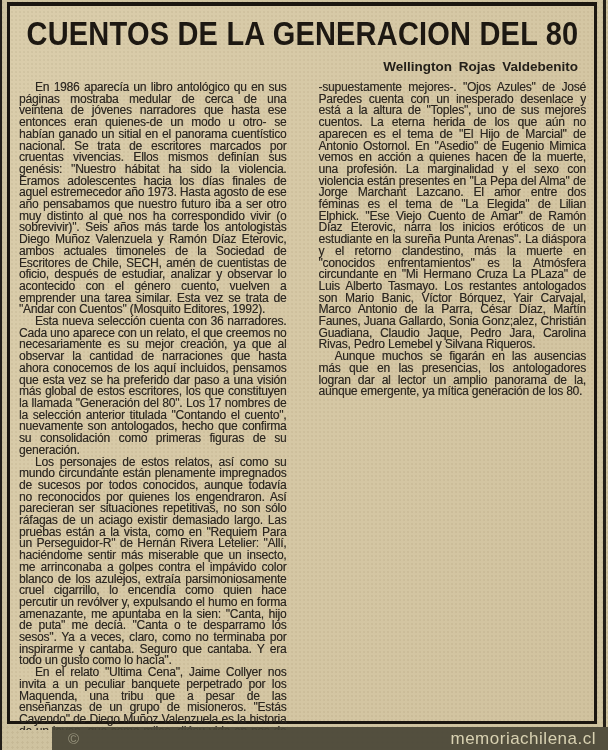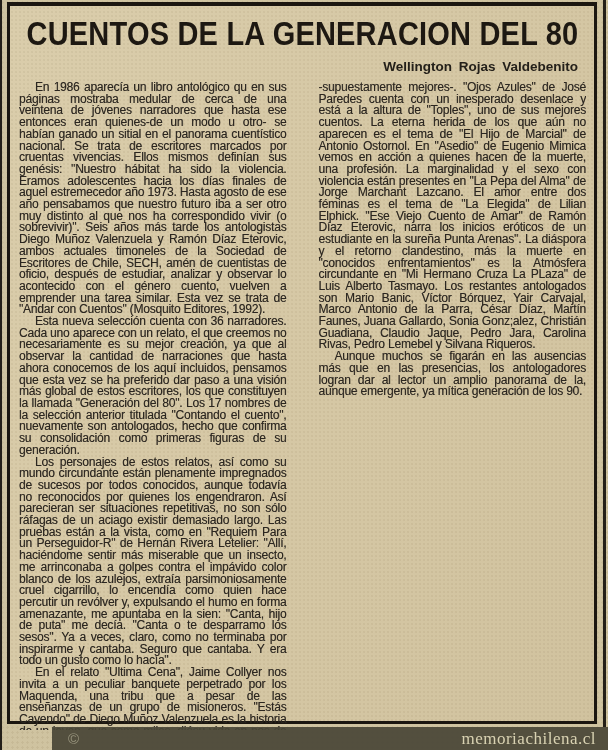--- a/index.html
+++ b/index.html
@@ -56,41 +56,41 @@
   .col p { margin:0; }
   .col p.indent { text-indent:16px; }
 
   .watermark-bar {
     position:absolute; left:52px; right:0; bottom:0; height:23px;
     background:rgba(73,70,55,.93);
     display:flex; align-items:center; justify-content:space-between;
     padding:0 12px 0 16px; box-sizing:border-box;
   }
   .copy { color:#97937c; font-size:15px; line-height:1; }
-  .site { color:#d9d2b2; font-size:17px; letter-spacing:.5px; font-family:Liberation Serif, serif; }
+  .site { color:#d9d2b2; font-size:17px; letter-spacing:.5px; font-family:Liberation Sans, sans-serif; }
 </style>
 </head>
 <body>
 
 <div class="edge-left"></div>
 <div class="edge-right"></div>
 
 <div class="clip">
   <h1 class="title">CUENTOS DE LA GENERACION DEL 80</h1>
   <div class="byline">Wellington Rojas Valdebenito</div>
   <div class="columns">
     <div class="col">
       <p class="indent">En 1986 aparecía un libro antológico qu en sus páginas mostraba medular de cerca de una veintena de jóvenes narradores que hasta ese entonces eran quienes-de un modo u otro- se habían ganado un sitial en el panorama cuentístico nacional. Se trata de escritores marcados por cruentas vivencias. Ellos mismos definían sus genésis: "Nuestro hábitat ha sido la violencia. Eramos adolescentes hacia los días finales de aquel estremecedor año 1973. Hasta agosto de ese año pensabamos que nuestro futuro iba a ser otro muy distinto al que nos ha correspondido vivir (o sobrevivir)". Seis años más tarde los antologistas Diego Muñoz Valenzuela y Ramón Díaz Eterovic, ambos actuales timoneles de la Sociedad de Escritores de Chile, SECH, amén de cuentistas de oficio, después de estudiar, analizar y observar lo acontecido con el género cuento, vuelven a emprender una tarea similar. Esta vez se trata de "Andar con Cuentos" (Mosquito Editores, 1992).</p>
       <p class="indent">Esta nueva selección cuenta con 36 narradores. Cada uno aparece con un relato, el que creemos no necesariamente es su mejor creación, ya que al observar la cantidad de narraciones que hasta ahora conocemos de los aquí incluidos, pensamos que esta vez se ha preferido dar paso a una visión más global de estos escritores, los que constituyen la llamada "Generación del 80". Los 17 nombres de la selección anterior titulada "Contando el cuento", nuevamente son antologados, hecho que confirma su consolidación como primeras figuras de su generación.</p>
       <p class="indent">Los personajes de estos relatos, así como su mundo circundante están plenamente impregnados de sucesos por todos conocidos, aunque todavía no reconocidos por quienes los engendraron. Así parecieran ser situaciones repetitivas, no son sólo ráfagas de un aciago existir demasiado largo. Las pruebas están a la vista, como en "Requiem Para un Perseguidor-R" de Hernán Rivera Letelier: "Allí, haciéndome sentir más miserable que un insecto, me arrinconaba a golpes contra el impávido color blanco de los azulejos, extraía parsimoniosamente cruel cigarrillo, lo encendía como quien hace percutir un revólver y, expulsando el humo en forma amenazante, me apuntaba en la sien: "Canta, hijo de puta" me decía. "Canta o te desparramo los sesos". Ya a veces, claro, como no terminaba por inspirarme y cantaba. Seguro que cantaba. Y era todo un gusto como lo hacía".</p>
       <p class="indent">En el relato "Ultima Cena", Jaime Collyer nos invita a un peculiar banquete perpetrado por los Maquenda, una tribu que a pesar de las enseñanzas de un grupo de misioneros. "Estás Cayendo" de Diego Muñoz Valenzuela es la historia de un joven, que como miles, diósu vida en pos de días</p>
     </div>
     <div class="col">
       <p>-supuestamente mejores-. "Ojos Azules" de José Paredes cuenta con un inesperado desenlace y está a la altura de "Toples", uno de sus mejores cuentos. La eterna herida de los que aún no aparecen es el tema de "El Hijo de Marcial" de Antonio Ostornol. En "Asedio" de Eugenio Mimica vemos en acción a quienes hacen de la muerte, una profesión. La marginalidad y el sexo con violencia están presentes en "La Pepa del Alma" de Jorge Marchant Lazcano. El amor entre dos féminas es el tema de "La Elegida" de Lilian Elphick. "Ese Viejo Cuento de Amar" de Ramón Díaz Eterovic, narra los inicios eróticos de un estudiante en la sureña Punta Arenas". La diáspora y el retorno clandestino, más la muerte en "conocidos enfrentamientos" es la Atmósfera circundante en "Mi Hermano Cruza La PLaza" de Luis Alberto Tasmayo. Los restantes antologados son Mario Banic, Víctor Bórquez, Yair Carvajal, Marco Antonio de la Parra, César Díaz, Martín Faunes, Juana Gallardo, Sonia Gonz;alez, Christián Guadiana, Claudio Jaque, Pedro Jara, Carolina Rivas, Pedro Lemebel y Silvana Riqueros.</p>
-      <p class="indent">Aunque muchos se figarán en las ausencias más que en las presencias, los antologadores logran dar al lector un amplio panorama de la, aunque emergente, ya mítica generación de los 90.</p>
+      <p class="indent">Aunque muchos se figarán en las ausencias más que en las presencias, los antologadores logran dar al lector un amplio panorama de la, aunque emergente, ya mítica generación de los 80.</p>
     </div>
   </div>
 </div>
 
 <div class="watermark-bar">
   <span class="copy">©</span>
   <span class="site">memoriachilena.cl</span>
 </div>
 
 </body></html>

